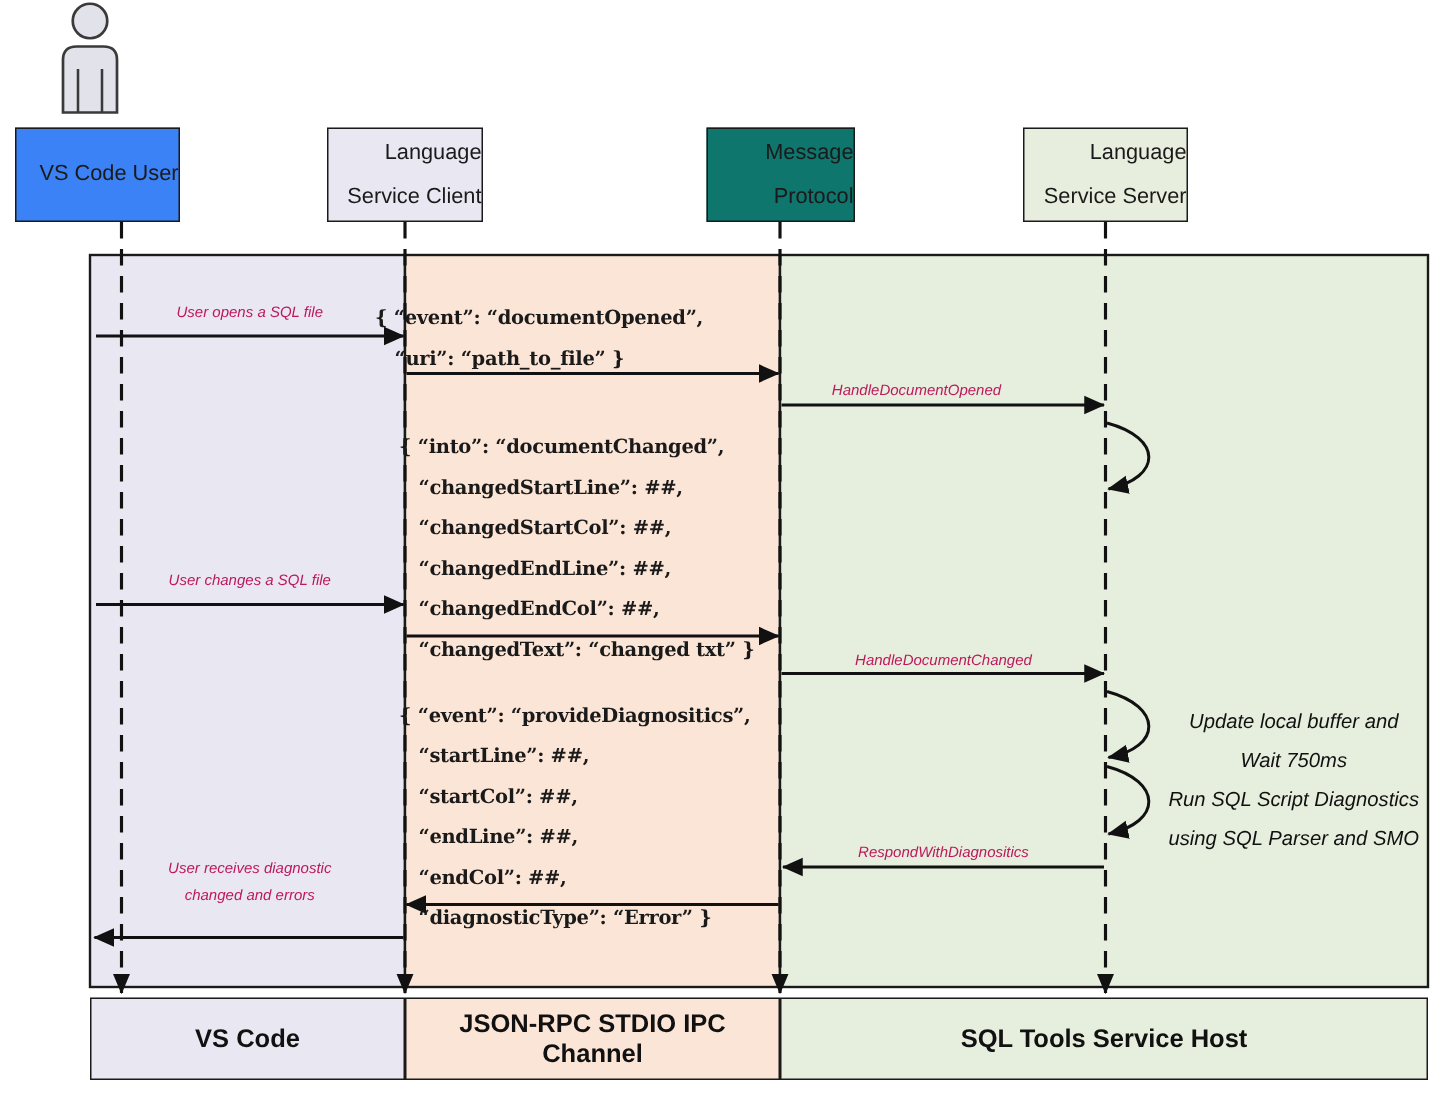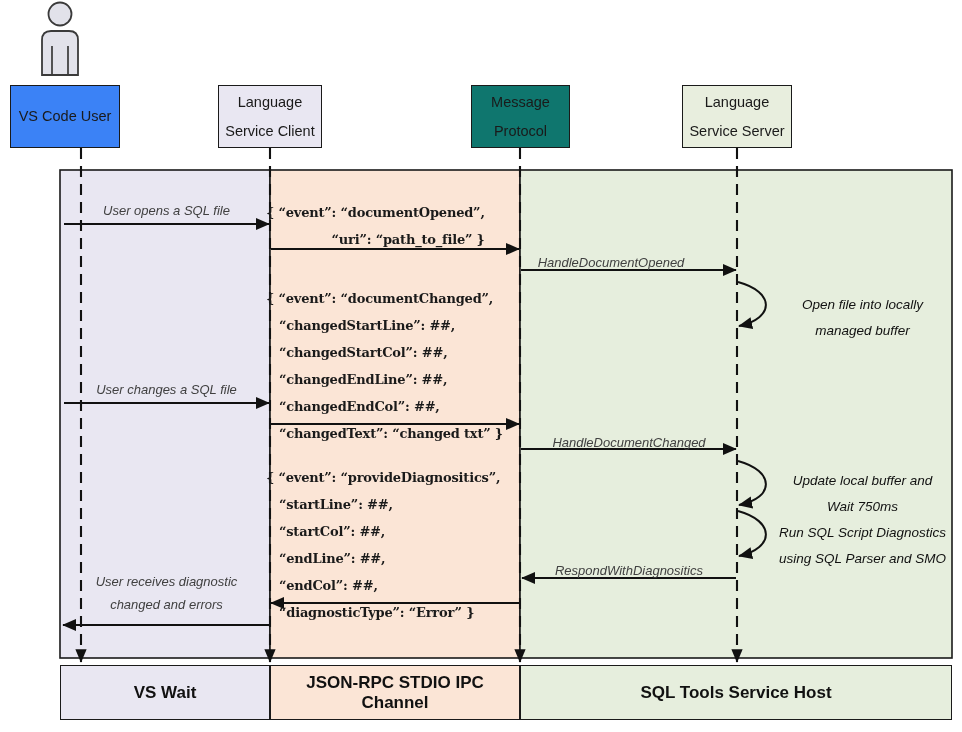--- a/index.html
+++ b/index.html
@@ -22,21 +22,21 @@
     position: absolute;
     left: 0;
     top: 0;
   }
   .lifeline-box {
     position: absolute;
     box-sizing: border-box;
     border: 1.6px solid #1a1a1a;
     display: flex;
     flex-direction: column;
-    align-items: center;
+    align-items: flex-end;
     justify-content: center;
     font-size: 14.5px;
     color: #1a1a1a;
     line-height: 1.95;
     text-align: center;
   }
   .lifeline-box .ln { display: block; }
   .footer-box {
     position: absolute;
     box-sizing: border-box;
@@ -45,22 +45,22 @@
     align-items: center;
     justify-content: center;
     font-size: 17px;
     font-weight: bold;
     color: #111111;
     text-align: center;
   }
   .msg-label {
     position: absolute;
     font-style: italic;
-    font-size: 13px;
-    color: #404040;
+    font-size: 10px;
+    color: #be185d;
     text-align: center;
     line-height: 1.75;
     white-space: nowrap;
   }
   .json-block {
     position: absolute;
     font-family: "DejaVu Serif", serif;
     font-weight: bold;
     font-size: 13px;
     color: #1a1a1a;
@@ -189,24 +189,24 @@
 
   <div class="msg-label" style="left:64px; top:379px; width:205px;">
     <span>User changes a SQL file</span>
   </div>
 
   <div class="msg-label" style="left:64px; top:571px; width:205px;">
     <span style="display:block;">User receives diagnostic</span>
     <span style="display:block;">changed and errors</span>
   </div>
 
-  <div class="json-block" style="left:266px; top:199px;text-align:right;">{ “event”: “documentOpened”,
+  <div class="json-block" style="left:250px; top:199px;">{ “event”: “documentOpened”,
    “uri”: “path_to_file” }</div>
 
-  <div class="json-block" style="left:266px; top:285px;">{ “event”: “documentChanged”,
+  <div class="json-block" style="left:266px; top:285px;">{ “into”: “documentChanged”,
    “changedStartLine”: ##,
    “changedStartCol”: ##,
    “changedEndLine”: ##,
    “changedEndCol”: ##,
    “changedText”: “changed txt” }</div>
 
   <div class="json-block" style="left:266px; top:464px;">{ “event”: “provideDiagnositics”,
    “startLine”: ##,
    “startCol”: ##,
    “endLine”: ##,
@@ -218,37 +218,33 @@
   </div>
 
   <div class="msg-label" style="left:521px; top:432px; width:216px;">
     <span>HandleDocumentChanged</span>
   </div>
 
   <div class="msg-label" style="left:521px; top:560px; width:216px;">
     <span>RespondWithDiagnositics</span>
   </div>
 
-  <div class="note-label" style="left:770px; top:292px; width:185px;">
-    <span style="display:block;">Open file into locally</span>
-    <span style="display:block;">managed buffer</span>
-  </div>
 
   <div class="note-label" style="left:770px; top:468px; width:185px;">
     <span style="display:block;">Update local buffer and</span>
     <span style="display:block;">Wait 750ms</span>
   </div>
 
   <div class="note-label" style="left:764px; top:497px; width:197px; top:496px;">
     <span style="display:block; margin-top:24px;">Run SQL Script Diagnostics</span>
     <span style="display:block;">using SQL Parser and SMO</span>
   </div>
 
   <div class="footer-box" style="left:60px; top:665px; width:210px; height:55px; background:#e9e7f2;">
-    <span>VS Wait</span>
+    <span>VS Code</span>
   </div>
 
   <div class="footer-box" style="left:270px; top:665px; width:250px; height:55px; background:#fbe5d6;">
     <span>JSON-RPC STDIO IPC Channel</span>
   </div>
 
   <div class="footer-box" style="left:520px; top:665px; width:432px; height:55px; background:#e6eedd;">
     <span>SQL Tools Service Host</span>
   </div>
 

